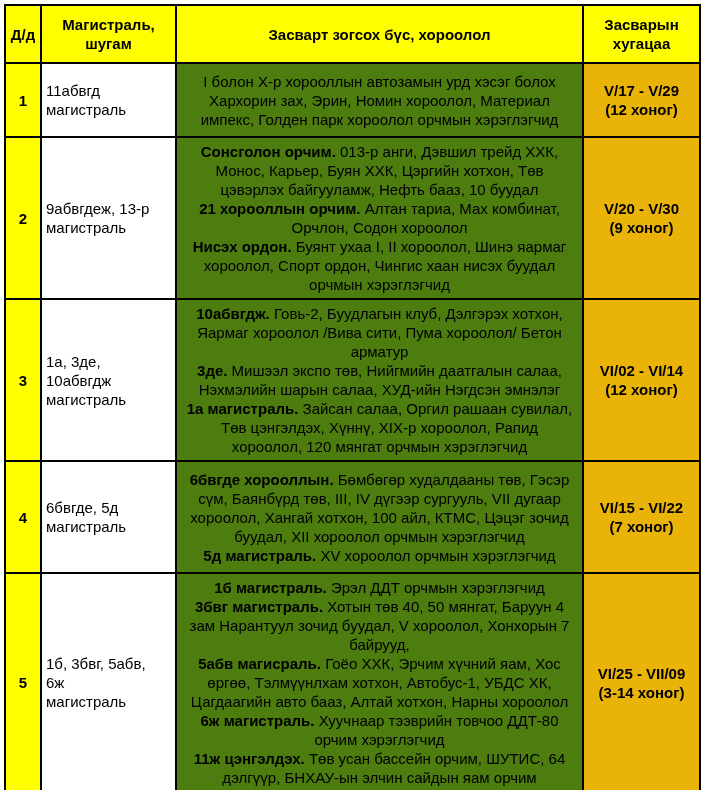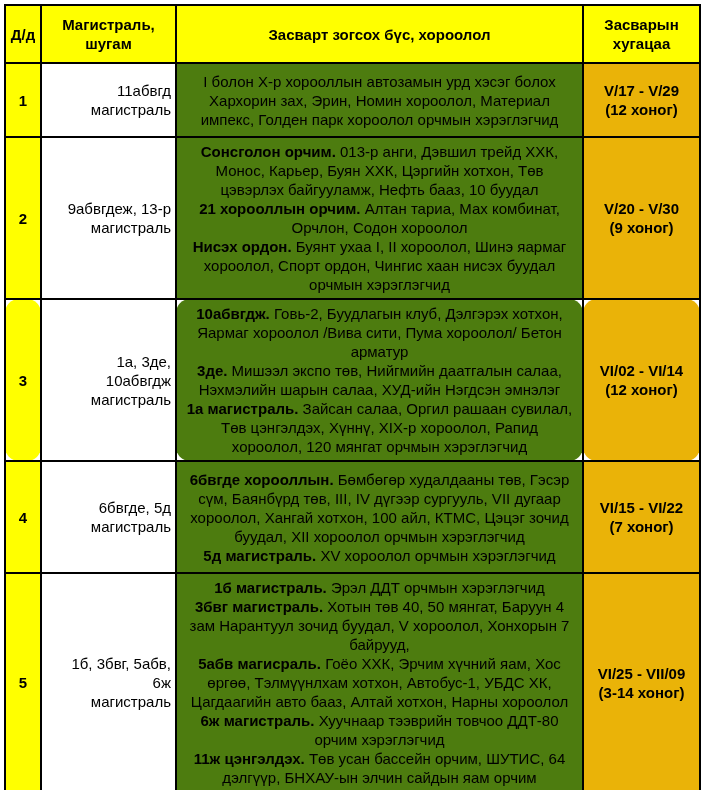--- a/index.html
+++ b/index.html
@@ -37,42 +37,42 @@
     height: 58px;
     padding: 2px;
   }
   td.col-no {
     background: #FFFF00;
     font-weight: bold;
     text-align: center;
     padding: 2px;
   }
   td.col-line {
-    text-align: right;
+    text-align: left;
     white-space: pre-line;
     padding: 2px 4px;
     background: #FFFFFF;
   }
   td.col-zones {
     text-align: center;
     padding: 4px 8px;
     background: #4d7c0f;
   }
   td.col-duration {
     text-align: center;
     font-weight: bold;
     padding: 2px 4px;
     background: #eab308;
   }
   .zone { margin: 0; }
   .zone-label { font-weight: bold; }
   
   tbody tr:nth-child(1) td { height: 74px; }
   tbody tr:nth-child(2) td { height: 136px; }
-  tbody tr:nth-child(3) td { height: 161px; border-radius: 14px; }
+  tbody tr:nth-child(3) td { height: 161px; }
   tbody tr:nth-child(4) td { height: 112px; }
   tbody tr:nth-child(5) td { height: 203px; }
 </style>
 </head>
 <body>
 
 <div class="page">
   <table class="schedule">
     <colgroup>
       <col style="width:36px">

